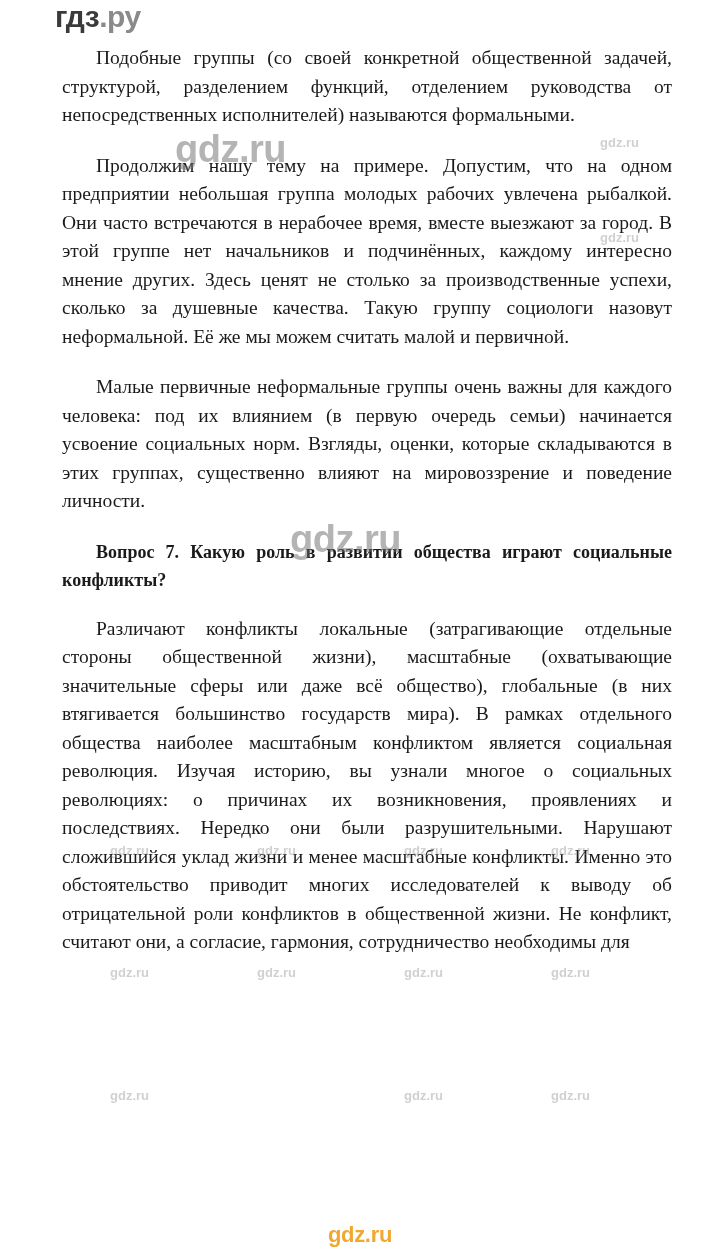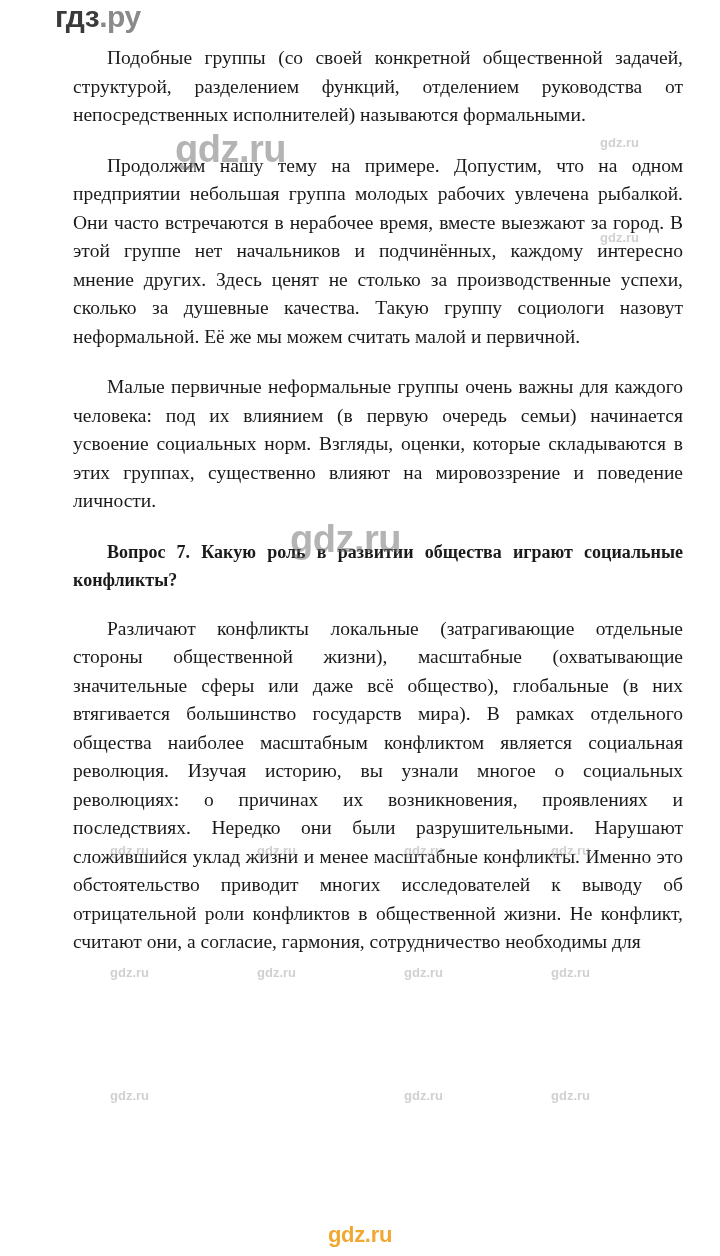--- a/index.html
+++ b/index.html
@@ -46,21 +46,21 @@
     font-family: "Liberation Sans", sans-serif;
     font-size: 22px;
     font-weight: bold;
     color: #f0a830;
     letter-spacing: -0.3px;
   }
   
   .content {
     position: absolute;
     top: 44px;
-    left: 73px;
+    left: 62px;
     width: 610px;
   }
   p.para {
     margin: 0 0 22px 0;
     font-size: 19.5px;
     line-height: 28.5px;
     text-align: justify;
     text-indent: 34px;
     word-spacing: 0px;
     hyphens: none;

